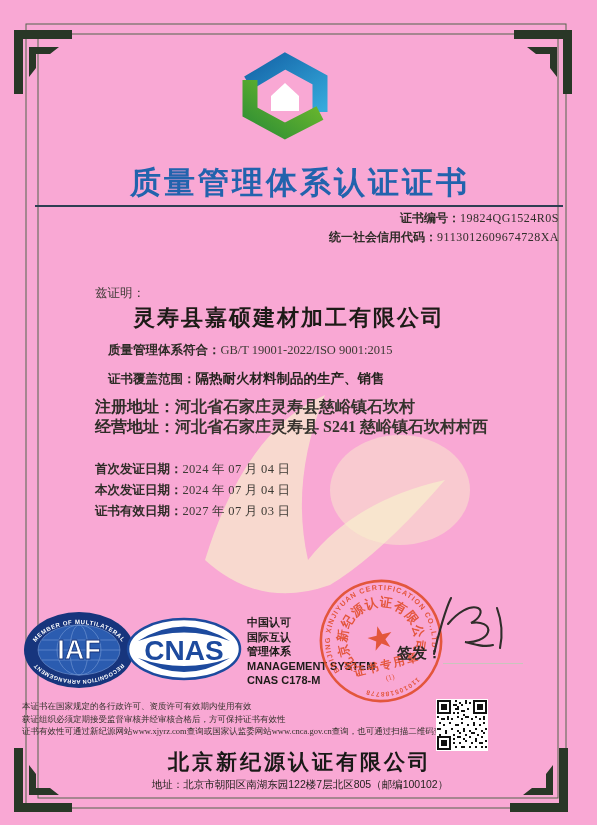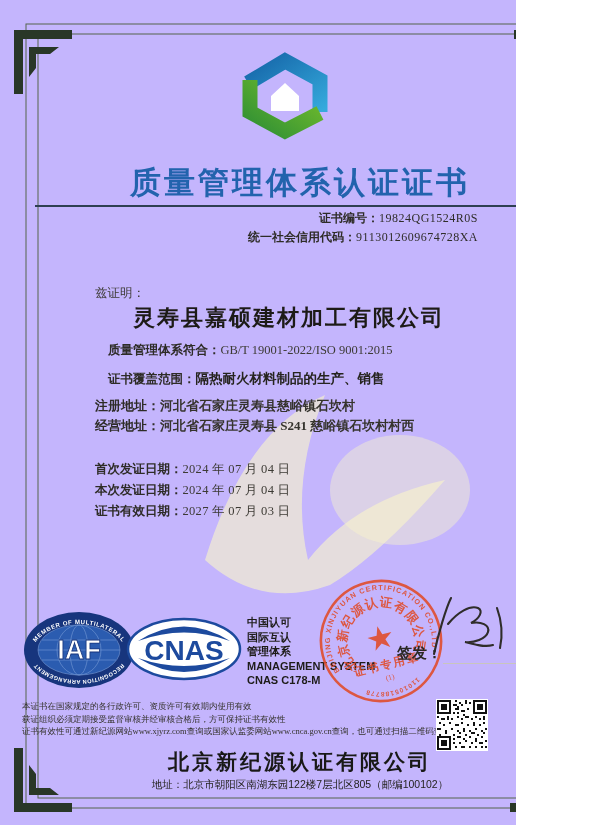--- a/index.html
+++ b/index.html
@@ -1,18 +1,18 @@
 <!DOCTYPE html>
 <html><head>
 <meta charset="utf-8">
 <style>
   html,body{margin:0;padding:0;background:#ffffff;}
   .page{
-    position:relative; width:516px; height:825px; overflow:hidden;
-    background:#c4b5fd;
+    position:relative; width:597px; height:825px; overflow:hidden;
+    background:#f9a8d4;
     font-family:"Liberation Serif","DejaVu Serif",serif;
     color:#3b3833;
   }
   .abs{position:absolute;}
   
   .title{
     top:162px; left:0; width:600px; text-align:center;
     font-family:"Liberation Sans","DejaVu Sans",sans-serif;
     font-size:31px; font-weight:700; color:#2263ad; letter-spacing:3px;
   }
@@ -20,21 +20,21 @@
   
   .certnos{ top:209px; right:38px; text-align:right; font-size:12px; line-height:19px; color:#2f2d29;}
   .certnos .lbl{font-weight:700;}
   .certnos .val{font-family:"Liberation Serif",serif; letter-spacing:.5px;}
   
   .row{position:absolute; white-space:nowrap; font-size:12.5px; color:#3c3a34;}
   .lbl{font-weight:700; color:#2e2c27;}
   .company{ left:108px; top:303px; font-size:22px; font-weight:700; color:#1d1b17; letter-spacing:2px;margin-left:25px;}
   .scope-val{font-weight:700; font-size:13.5px; color:#26241f;}
   .addr .lbl,.addr{font-weight:700;}
-  .addr{font-size:13px; color:#35332d;}
+  .addr{font-size:16px; color:#35332d;}
   .date-row .val{letter-spacing:.3px;}
   
   .wm{ pointer-events:none; }
   
   .accr{ left:247px; top:615px; font-family:"Liberation Sans","DejaVu Sans",sans-serif;
          font-size:11px; line-height:14.5px; color:#1e1c19; font-weight:600;}
   .accr .en{font-weight:700;}
   
   .sign-label{ left:397px; top:644px; font-size:15px; font-weight:700; color:#2a2824;}
   .sign-line{ left:443px; top:663px; width:80px; height:1px; background:#c9c5bd;}

